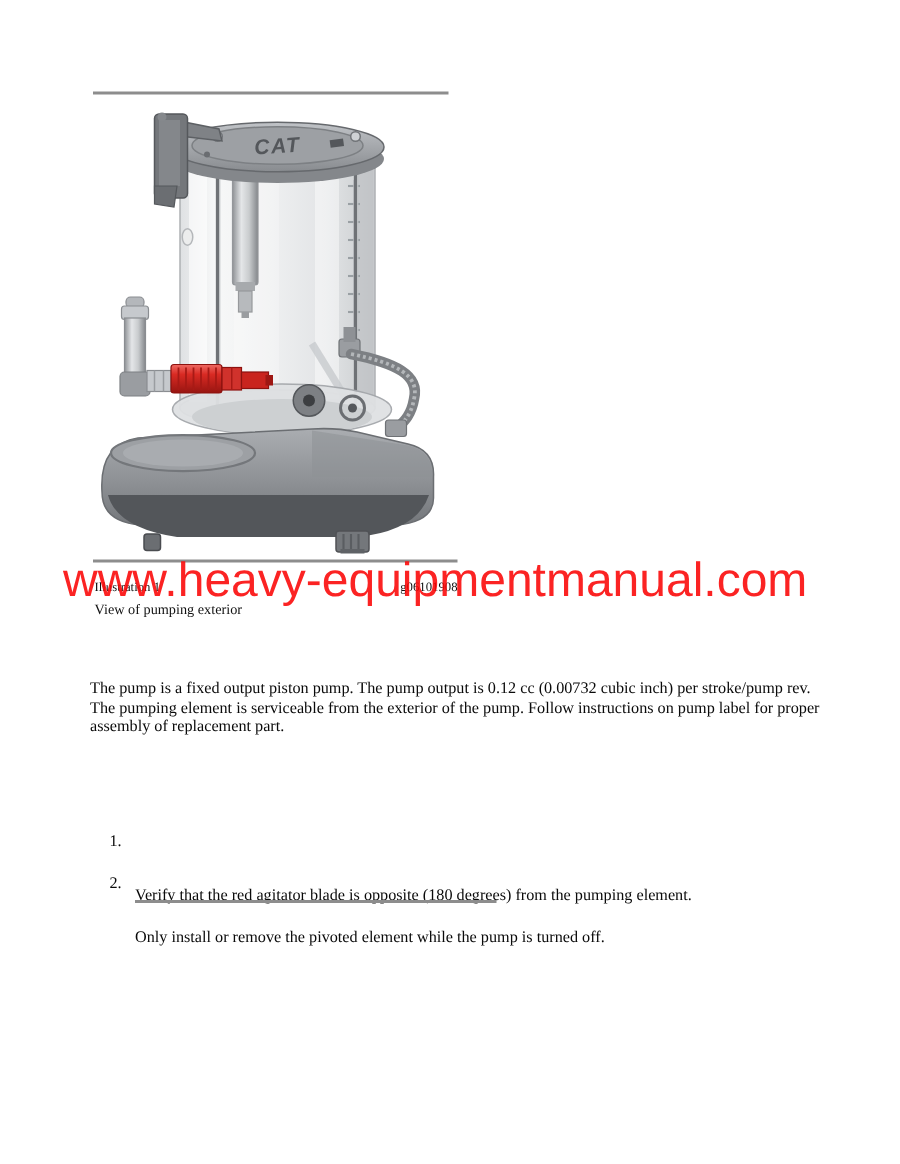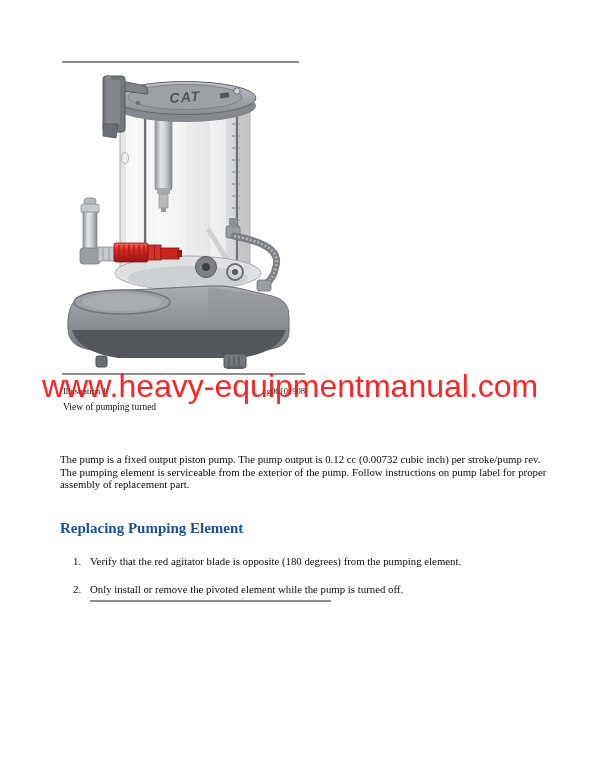--- a/index.html
+++ b/index.html
@@ -91,21 +91,21 @@
     width: 486px;
     display: flex;
     font-size: 10.8px;
     line-height: 12.7px;
     padding-left: 13px;
     box-sizing: border-box;
   }
   .step-1 { top: 555px; }
   .step-2 { top: 583px; }
   .step-num { width: 17px; flex: 0 0 17px; }
-  .step-text { flex: 1; }
+  .step-text { flex: 1; margin-top: 36px; }
 </style>
 </head>
 <body>
 
 <div class="page">
 
   <div class="rule rule-top"></div>
 
   <svg class="figure-svg" viewBox="0 0 250 304" xmlns="http://www.w3.org/2000/svg">
     <defs>
@@ -258,28 +258,27 @@
     </g>
   </svg>
 
   <div class="rule rule-mid"></div>
 
   <div class="fig-meta">
     <span>Illustration 1</span>
     <span>g06101908</span>
   </div>
 
-  <div class="fig-caption">View of pumping turned</div>
+  <div class="fig-caption">View of pumping exterior</div>
 
   <div class="watermark">www.heavy-equipmentmanual.com</div>
 
   <p class="para para-1">The pump is a fixed output piston pump. The pump output is 0.12 cc (0.00732 cubic inch) per stroke/pump rev. The pumping element is serviceable from the exterior of the pump. Follow instructions on pump label for proper assembly of replacement part.</p>
 
 
-  <h2 class="section-heading">Replacing Pumping Element</h2>
 
   <div class="step step-1">
     <span class="step-num">1.</span>
     <span class="step-text">Verify that the red agitator blade is opposite (180 degrees) from the pumping element.</span>
   </div>
 
   <div class="step step-2">
     <span class="step-num">2.</span>
     <span class="step-text">Only install or remove the pivoted element while the pump is turned off.</span>
   </div>

